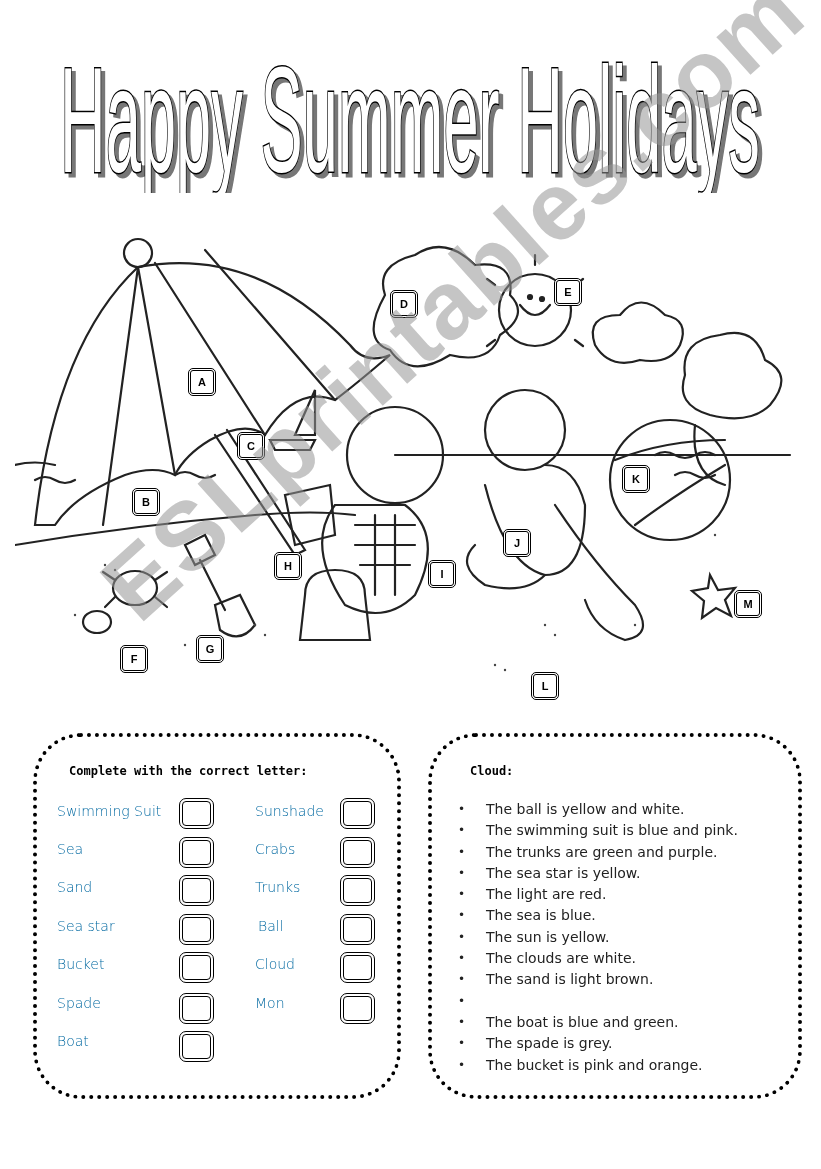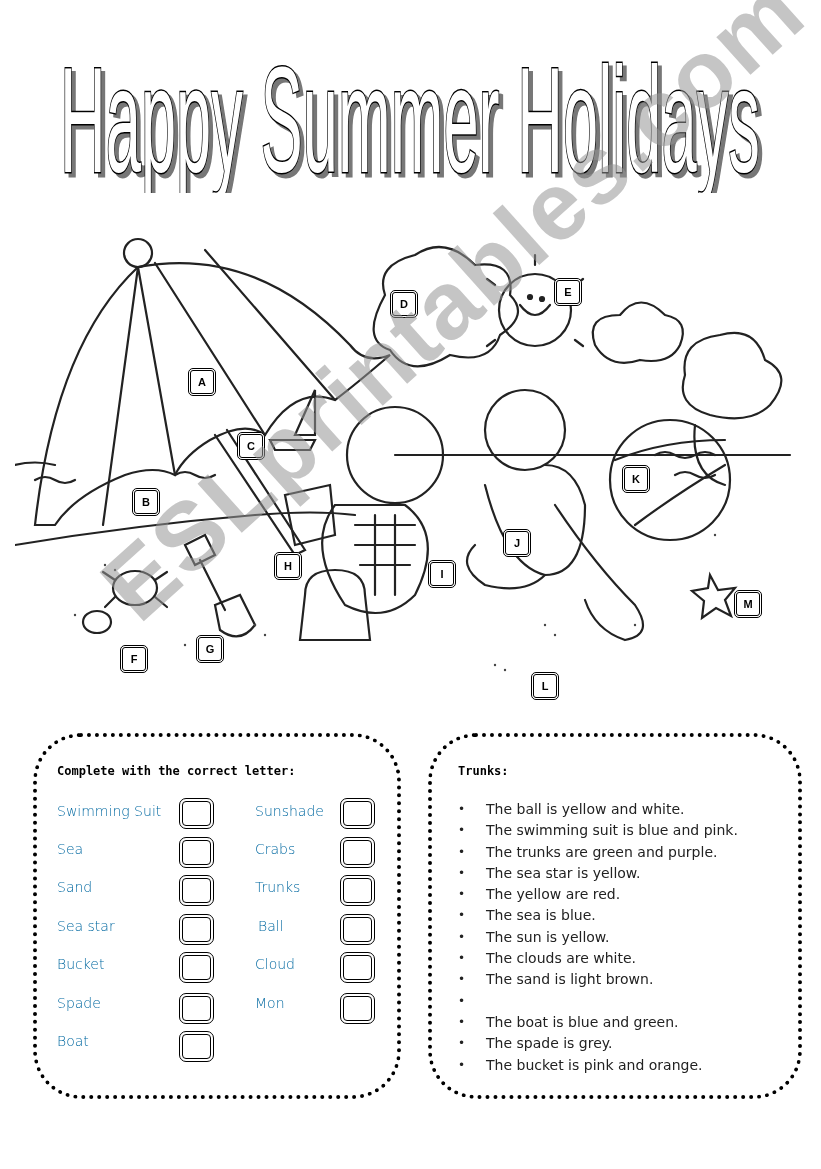--- a/index.html
+++ b/index.html
@@ -44,20 +44,21 @@
     position:absolute; top:733px; height:366px;
     border:4px dotted #000; border-radius:48px; box-sizing:border-box;
     background:transparent;
   }
   .panel-left { left:33px; width:368px; }
   .panel-right { left:428px; width:374px; }
 
   .panel-heading {
     position:absolute; font-family:"DejaVu Sans Mono", monospace; font-weight:bold;
     font-size:12px;
+    margin-left:12px;
   }
 
   .match-label {
     position:absolute; font-family:"DejaVu Sans", sans-serif; font-size:14px; color:#0369a1;
     font-weight:300;
   }
   .answer-box {
     position:absolute; width:35px; height:31px; box-sizing:border-box;
     border:4px double #000; border-radius:7px; background:#fff;
   }
@@ -197,27 +198,27 @@
   <div class="answer-box" style="left:303px;top:138px"></div>
   <div class="match-label" style="left:221px;top:181px">Ball</div>
   <div class="answer-box" style="left:303px;top:177px"></div>
   <div class="match-label" style="left:218px;top:219px">Cloud</div>
   <div class="answer-box" style="left:303px;top:215px"></div>
   <div class="match-label" style="left:218px;top:258px">Mon</div>
   <div class="answer-box" style="left:303px;top:256px"></div>
 </div>
 
 <div class="panel panel-right">
-  <div class="panel-heading" style="left:26px;top:27px">Trunks:</div>
+  <div class="panel-heading" style="left:26px;top:27px">Cloud:</div>
   <ul class="colour-list">
     <li><span class="bullet">•</span><span>The ball is yellow and white.</span></li>
     <li><span class="bullet">•</span><span>The swimming suit is blue and pink.</span></li>
     <li><span class="bullet">•</span><span>The trunks are green and purple.</span></li>
     <li><span class="bullet">•</span><span>The sea star is yellow.</span></li>
-    <li><span class="bullet">•</span><span>The yellow are red.</span></li>
+    <li><span class="bullet">•</span><span>The light are red.</span></li>
     <li><span class="bullet">•</span><span>The sea is blue.</span></li>
     <li><span class="bullet">•</span><span>The sun is yellow.</span></li>
     <li><span class="bullet">•</span><span>The clouds are white.</span></li>
     <li><span class="bullet">•</span><span>The sand is light brown.</span></li>
     <li><span class="bullet">•</span></li>
     <li><span class="bullet">•</span><span>The boat is blue and green.</span></li>
     <li><span class="bullet">•</span><span>The spade is grey.</span></li>
     <li><span class="bullet">•</span><span>The bucket is pink and orange.</span></li>
   </ul>
 </div>

